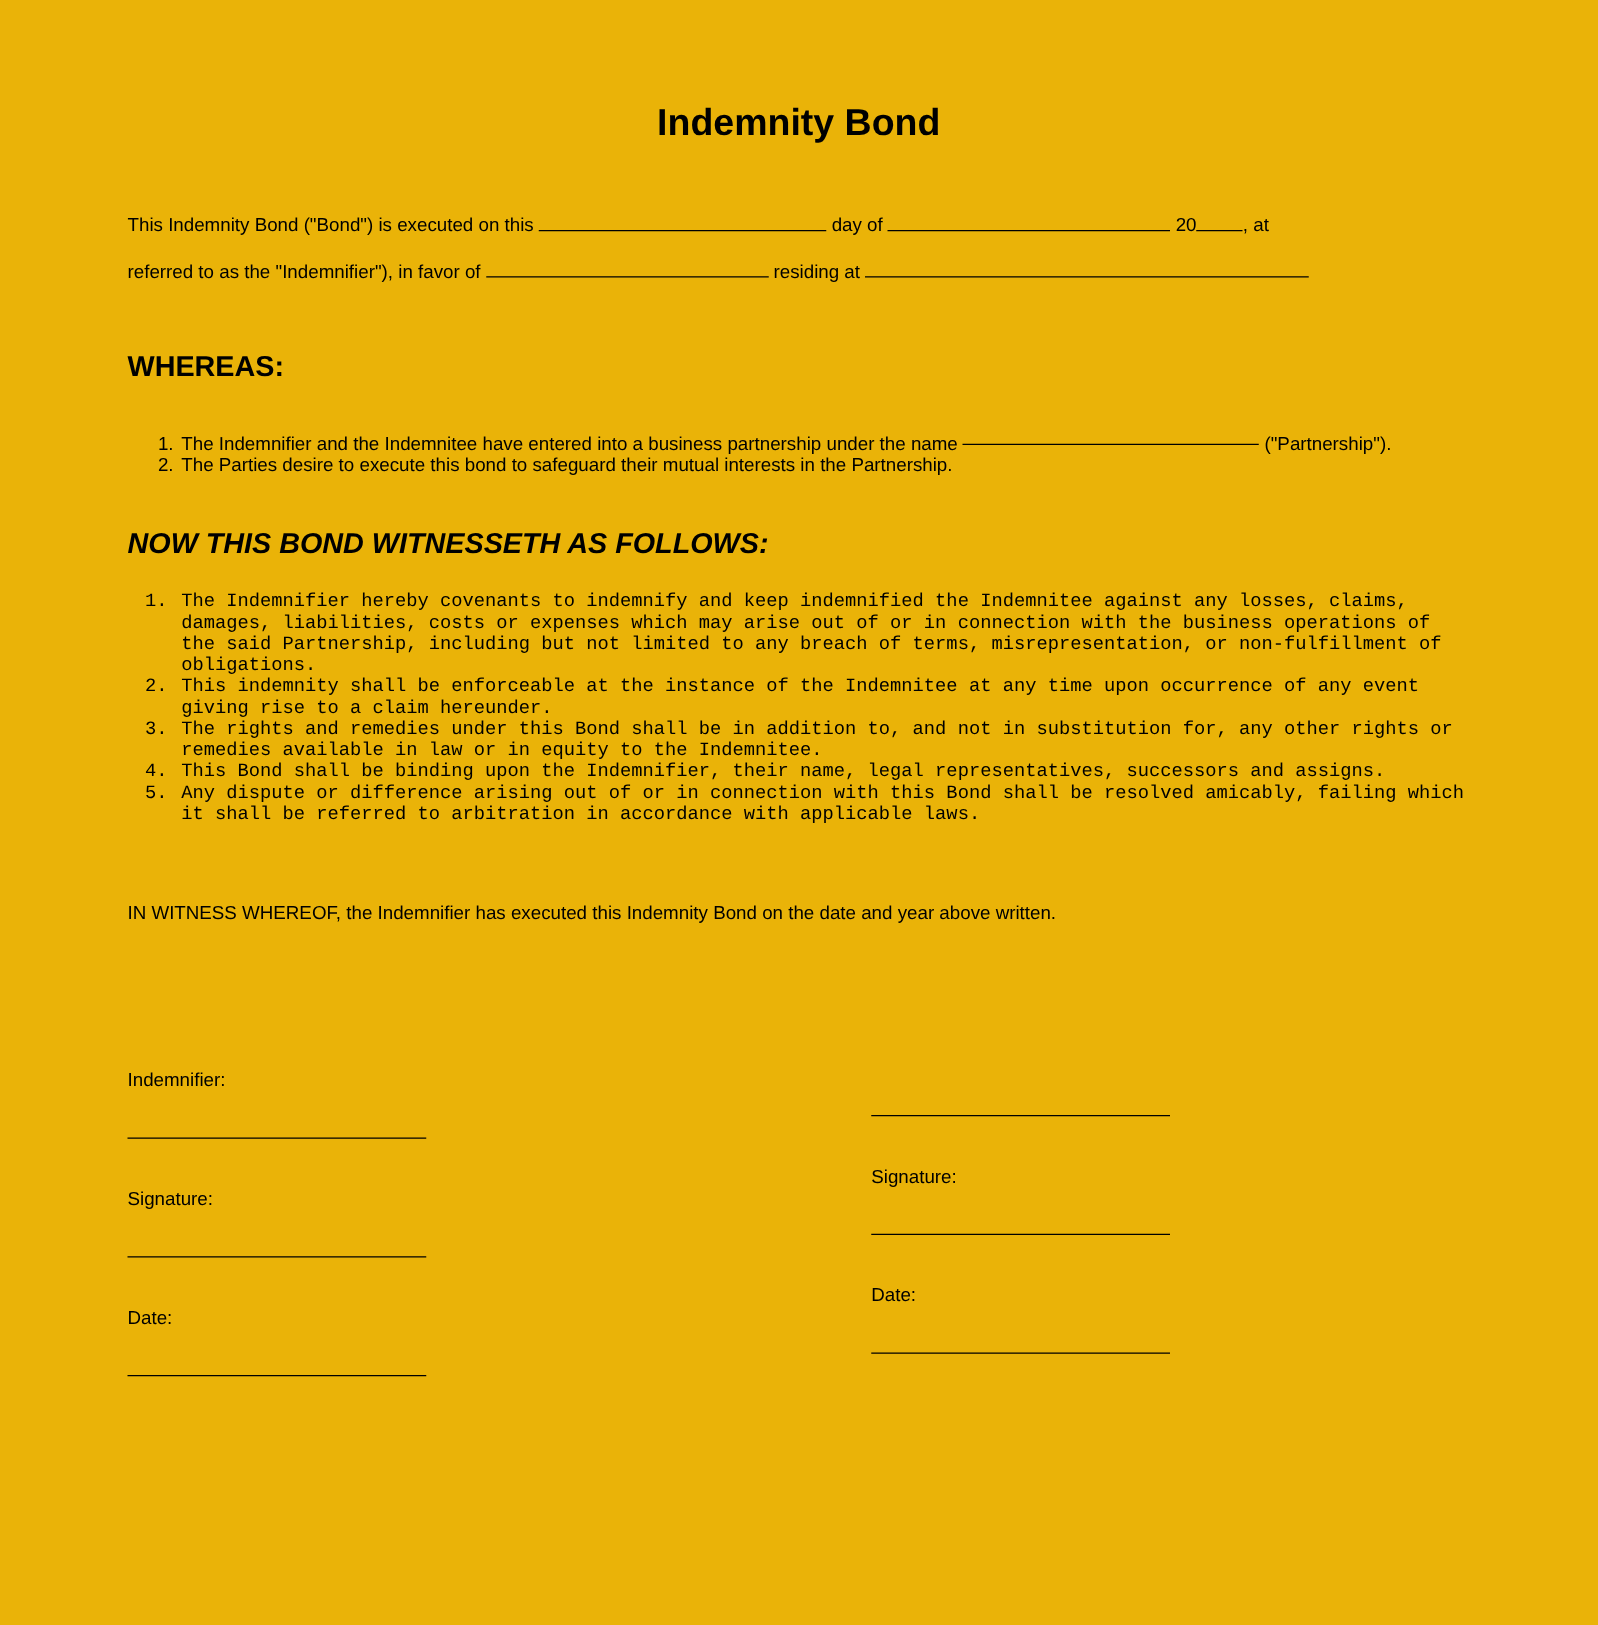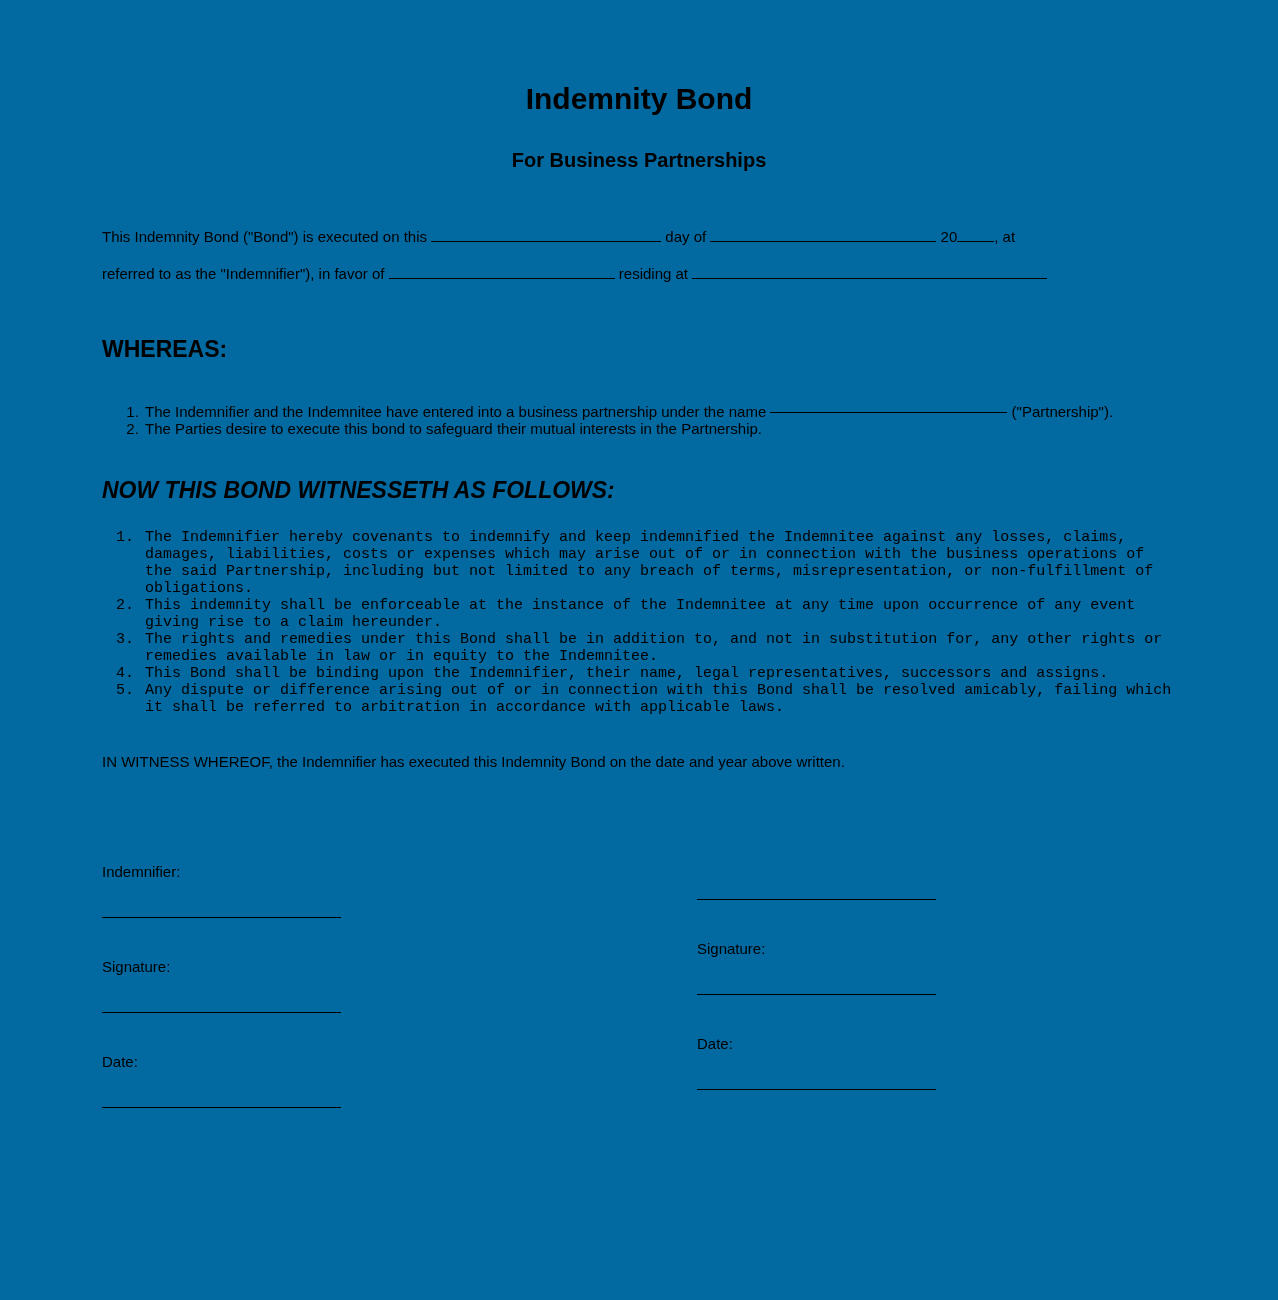--- a/index.html
+++ b/index.html
@@ -5,21 +5,21 @@
   * { margin: 0; padding: 0; box-sizing: border-box; }
   html, body { background: #fff; }
   body {
     font-family: "Liberation Sans", sans-serif;
     color: #000;
     width: 1278px;
   }
   .page {
     width: 1278px;
     height: 1300px;
-    background: #0369a1;
+    background: #eab308;
     padding: 82px 102px 0 102px;
     overflow: hidden;
   }
   .doc-title {
     font-size: 30px;
     font-weight: bold;
     text-align: center;
     line-height: 34px;
   }
   .doc-subtitle {
@@ -73,26 +73,26 @@
   }
   ol.clause-list.tight {
     margin-top: 25px;
     font-family: Liberation Mono, monospace;
   }
   ol.clause-list li {
     padding-left: 2px;
     margin: 0;
   }
   .witness-clause {
-    margin-top: 36px;
+    margin-top: 61px;
     font-size: 15px;
     line-height: 19px;
   }
   .signature-block {
-    margin-top: 92px;
+    margin-top: 116px;
     display: flex;
   }
   .sig-col { width: 595px; }
   .sig-col.right { width: 400px; }
   .sig-label {
     font-size: 15px;
     line-height: 18px;
   }
   .sig-line {
     width: 239px;
@@ -102,21 +102,20 @@
     height: 0;
   }
   .sig-line.final { margin-bottom: 0; }
 </style>
 </head>
 <body>
 
 <div class="page">
 
   <div class="doc-title">Indemnity Bond</div>
-  <div class="doc-subtitle">For Business Partnerships</div>
 
   <div class="intro">
     <div class="intro-line">
       <span>This Indemnity Bond ("Bond") is executed on this</span>
       <span class="blank" style="width:230px"></span>
       <span>day of</span>
       <span class="blank" style="width:226px"></span>
       <span>20</span><span class="blank" style="width:37px"></span><span>, at</span>
     </div>
     <div class="intro-line">

